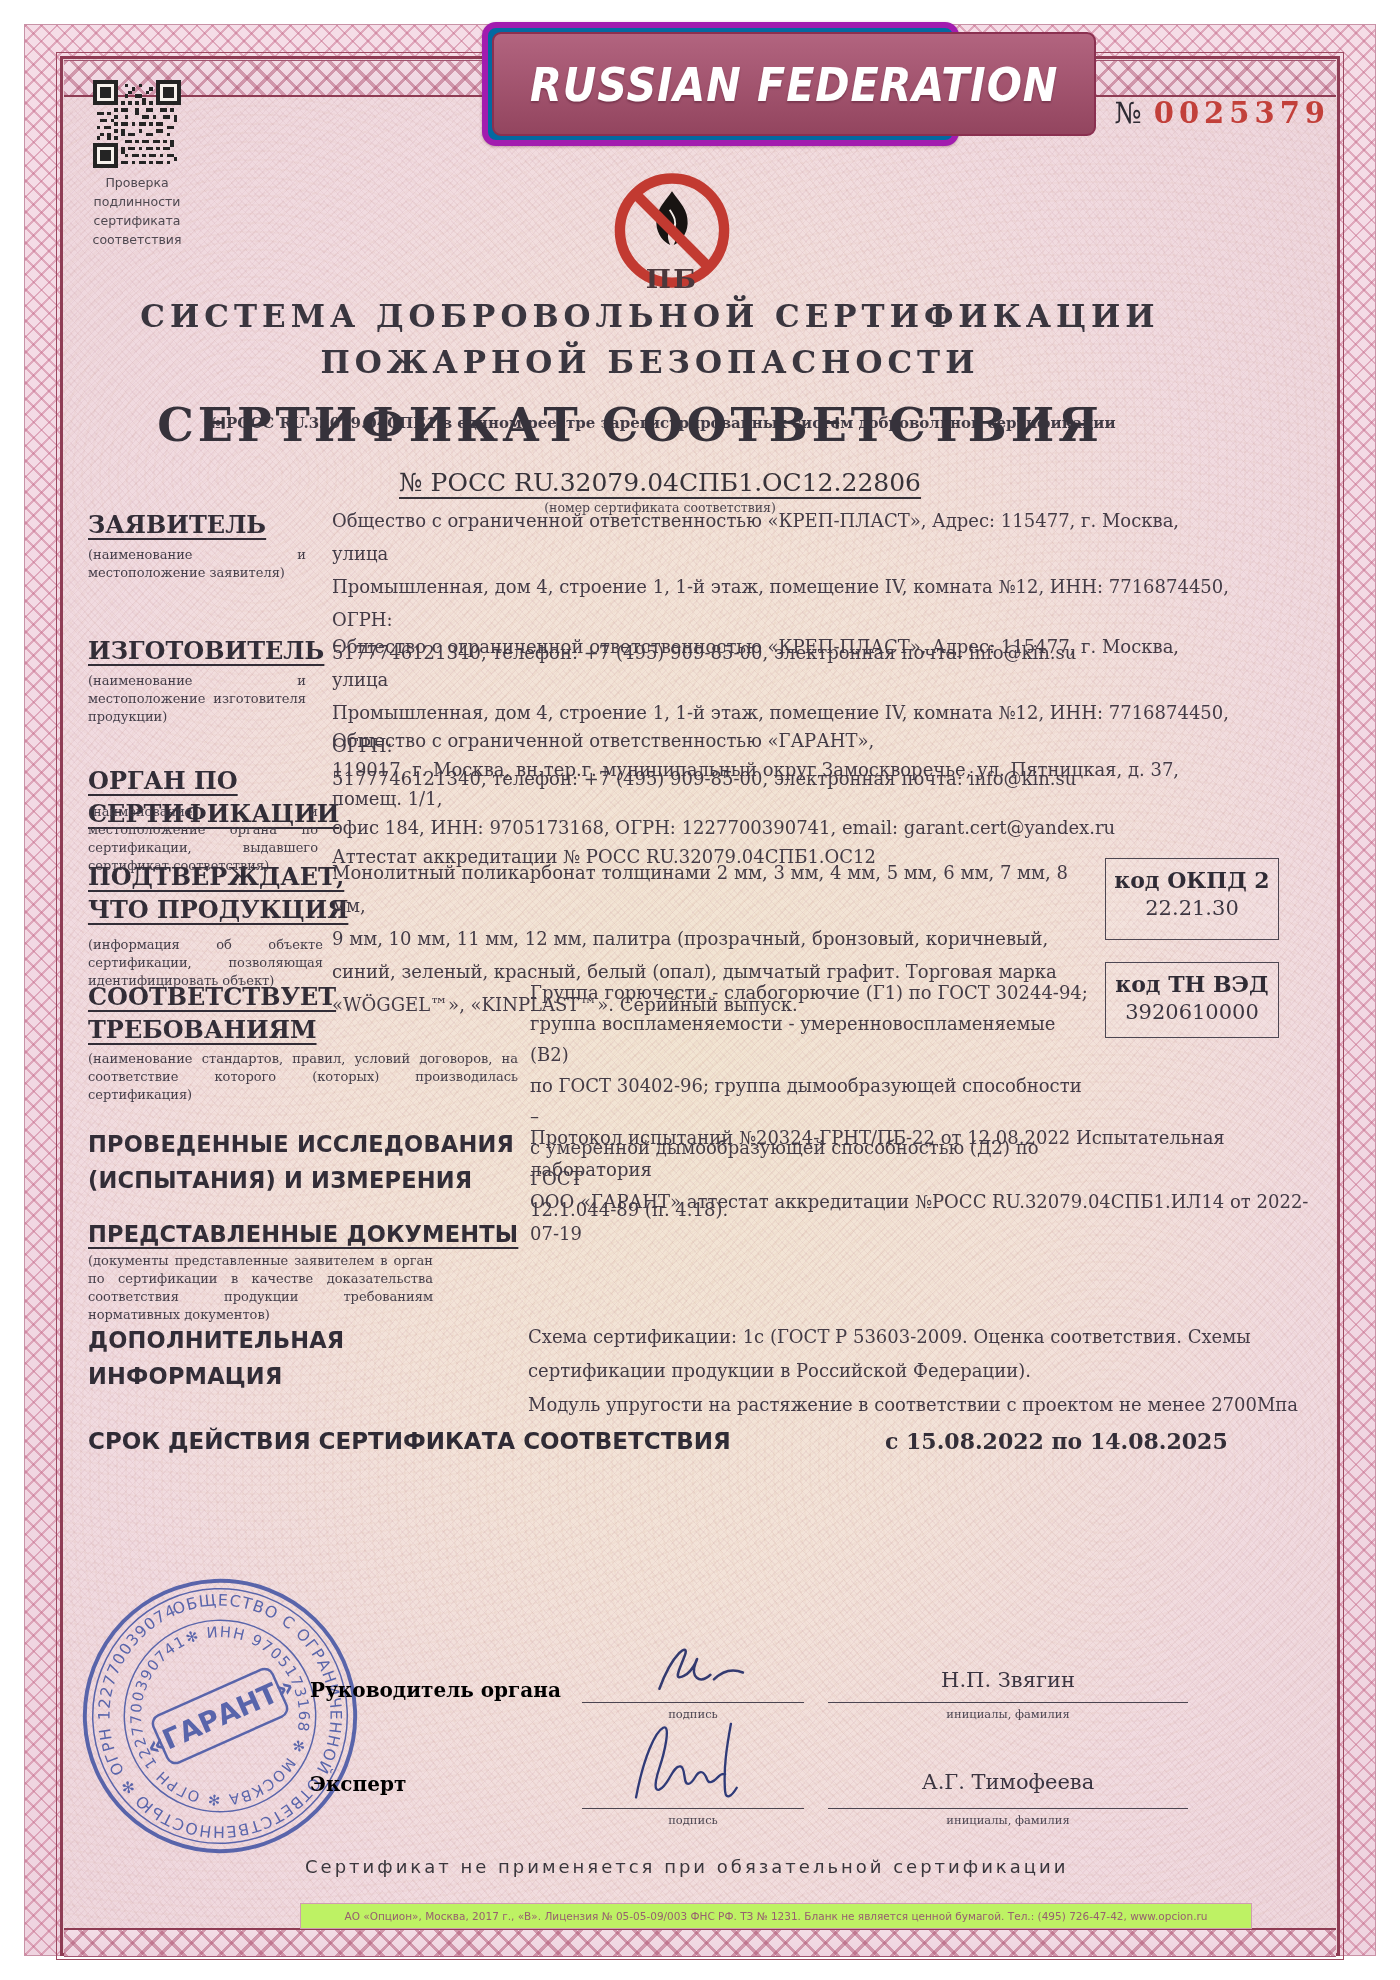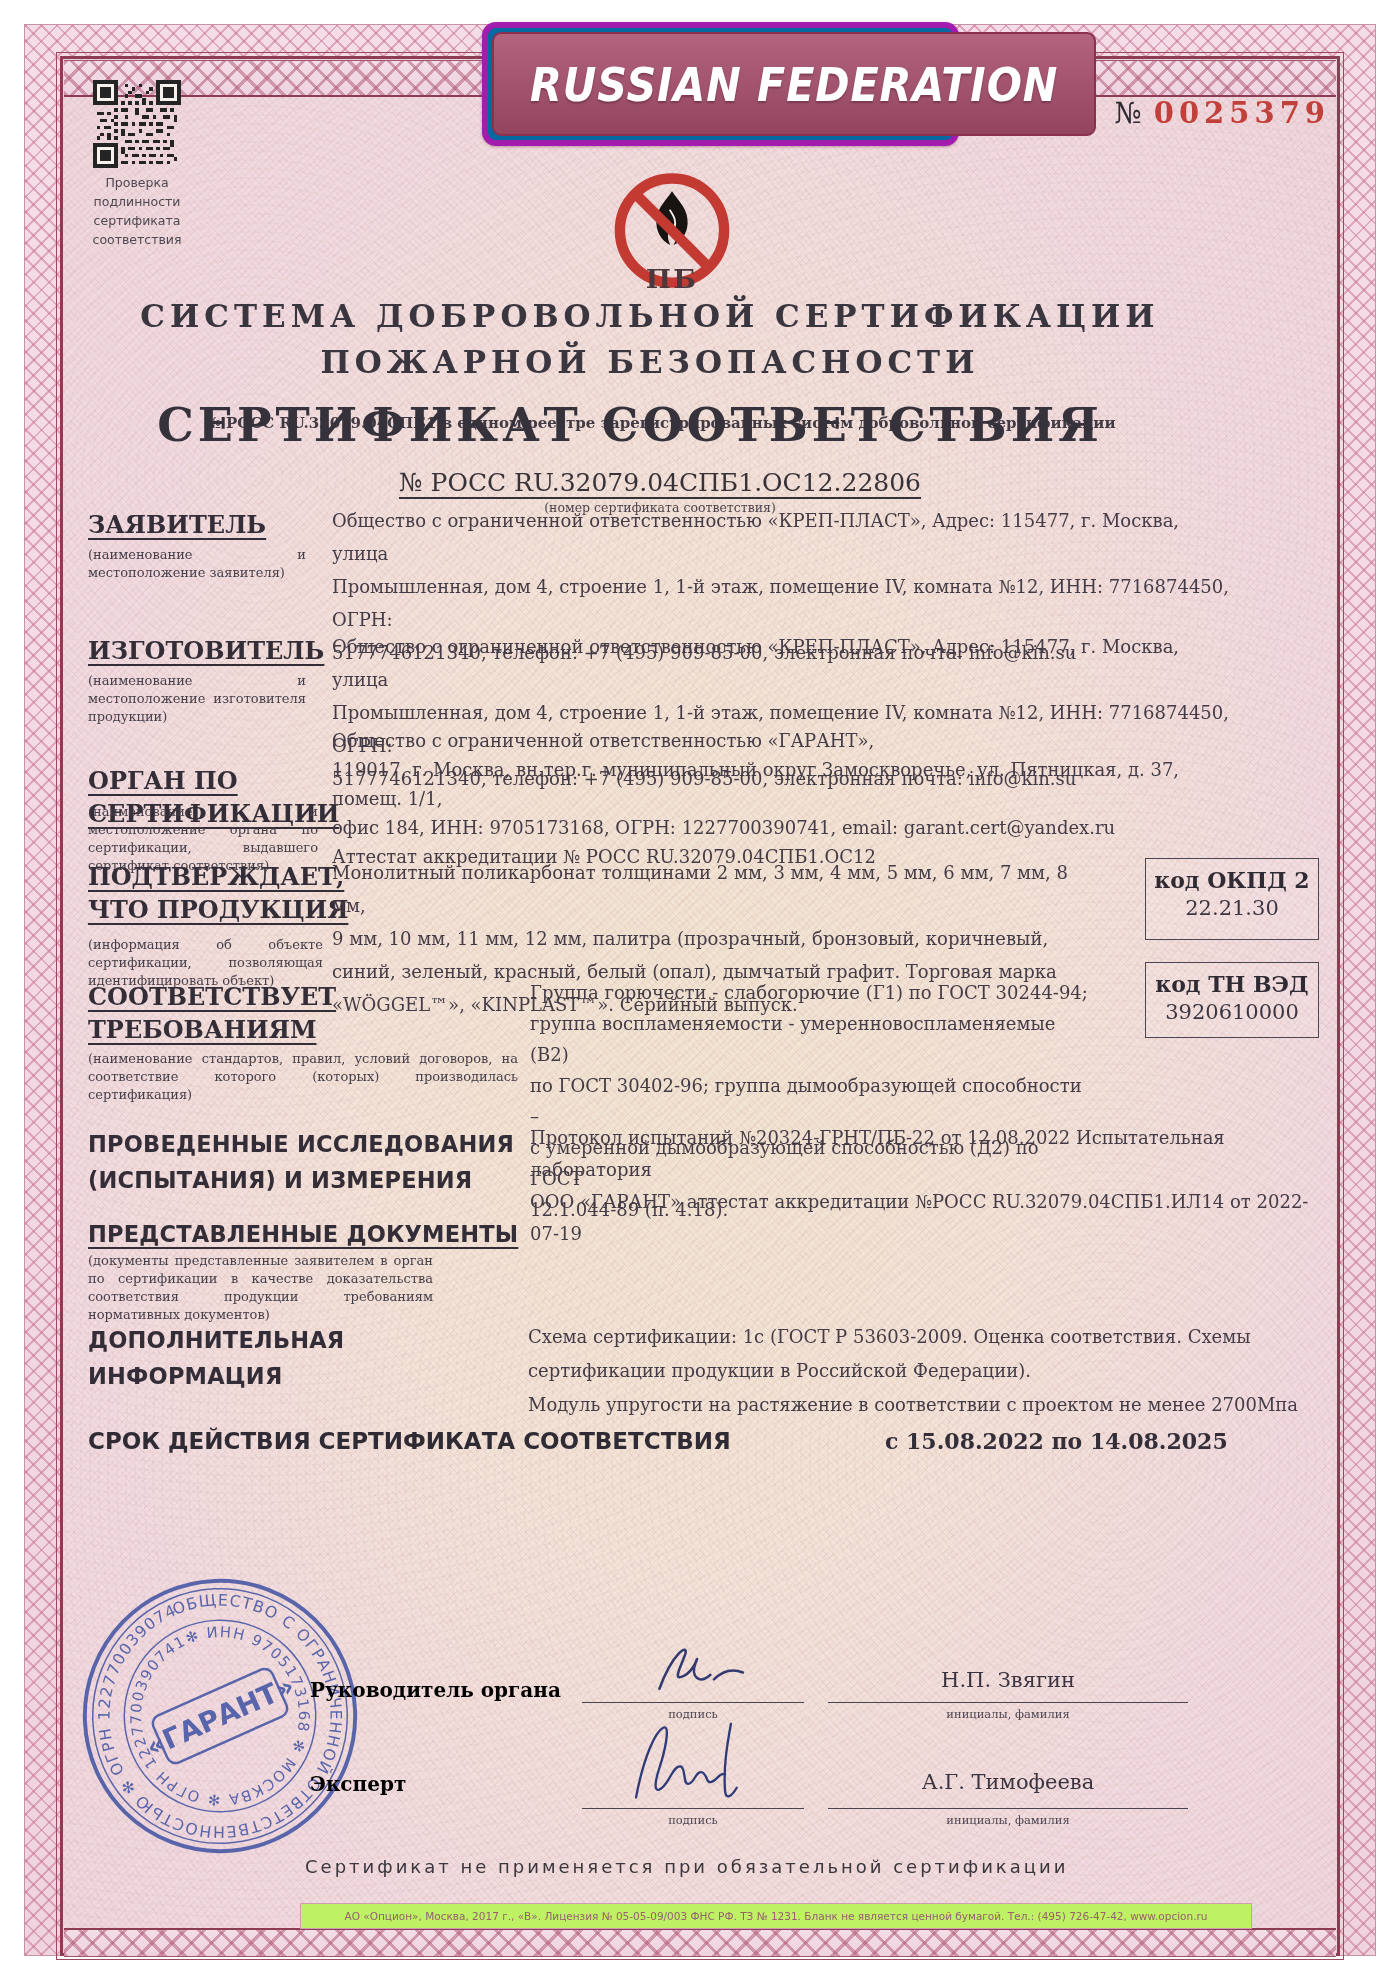--- a/index.html
+++ b/index.html
@@ -63,21 +63,21 @@
   
   .label{font-weight:bold;font-size:24px;line-height:33px;color:#322d37;
     text-decoration:underline;text-underline-offset:5px;text-decoration-thickness:2px;
     white-space:pre-line;z-index:4;}
   .label2{font-family:"DejaVu Sans",sans-serif;font-weight:bold;font-size:22.5px;line-height:36px;
     color:#322d37;white-space:pre-line;z-index:4;letter-spacing:.2px;}
   .label2.u{text-decoration:underline;text-underline-offset:5px;text-decoration-thickness:2px;}
   .sub{font-size:13px;line-height:18px;color:#443e49;text-align:justify;white-space:pre-line;z-index:4;}
   .body{font-size:18px;line-height:33px;color:#433b46;white-space:pre-line;z-index:4;}
   .code-box{border:1.5px solid #4c4652;text-align:center;padding-top:8px;z-index:4;
-    background:rgba(255,253,250,.08);margin-left:40px;}
+    background:rgba(255,253,250,.08);}
   .code-box .t{font-weight:bold;font-size:22px;color:#2f2b35;}
   .code-box .v{font-size:21px;color:#3b3541;margin-top:3px;}
   .validity-label{font-family:"DejaVu Sans",sans-serif;font-weight:bold;font-size:23px;color:#2f2b35;z-index:4;}
   .validity-value{font-weight:bold;font-size:22px;color:#332e38;z-index:4;}
 
   
   .role{font-weight:bold;font-size:20px;color:#000000;z-index:5;text-align:center;}
   .sig-name{font-size:21px;color:#3a3440;z-index:5;text-align:center;}
   .sig-line{border-top:1.5px solid #4a4450;z-index:5;}
   .sig-cap{position:absolute;left:0;right:0;top:4px;text-align:center;font-size:11.5px;color:#4a4450;}

